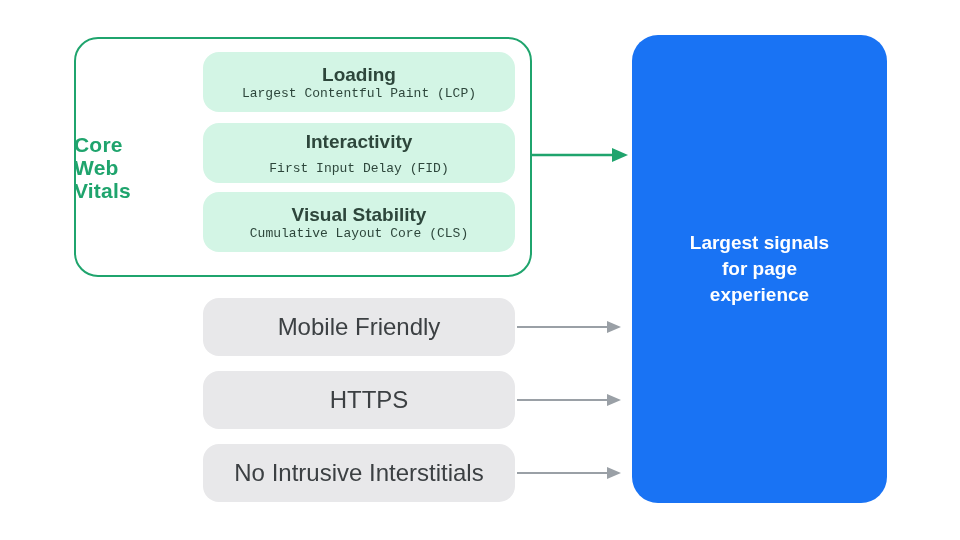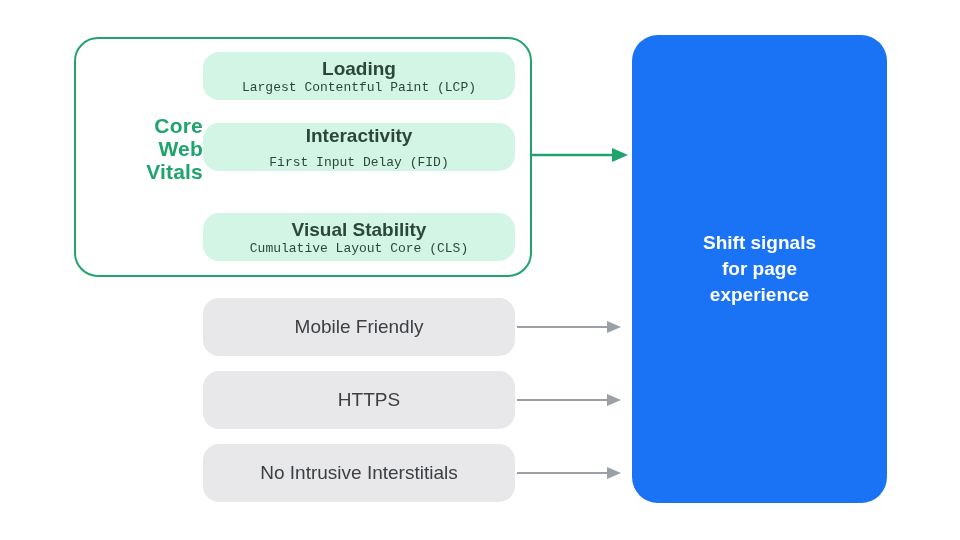--- a/index.html
+++ b/index.html
@@ -24,52 +24,52 @@
 
   
   .cwv-container{
     position:absolute;left:74px;top:37px;width:458px;height:240px;
     border:2px solid var(--green);
     border-radius:24px;
     box-sizing:border-box;
     background:#ffffff;
   }
   .cwv-label{
-    position:absolute;left:74px;top:114px;width:129px;
-    text-align:right;
+    position:absolute;left:74px;top:133px;width:129px;
+    text-align:left;
     color:var(--green);
     font-size:21px;font-weight:700;line-height:23px;
     letter-spacing:0.2px;
   }
 
   
   .pill{
     position:absolute;left:203px;width:312px;
     border-radius:16px;
     display:flex;flex-direction:column;align-items:center;justify-content:center;
     box-sizing:border-box;
     text-align:center;
   }
-  .pill.green{background:var(--green-fill);height:48px;}
+  .pill.green{background:var(--green-fill);height:60px;}
   .pill.gray{background:var(--gray-fill);height:58px;}
   .pill-title{
     color:var(--green-text-dark);
     font-size:19px;font-weight:700;line-height:23px;
   }
   .pill-sub{
     color:var(--green-text-dark);
     font-size:13px;font-weight:400;line-height:16px;font-family:Liberation Mono, monospace;
   }
   .pill-gray-label{
     color:var(--gray-text);
-    font-size:19px;font-weight:400;
+    font-size:24px;font-weight:400;
   }
   .pos-loading{top:52px;}
   .pos-interactivity{top:123px;gap:8px;}
-  .pos-visual-stability{top:213px;}
+  .pos-visual-stability{top:192px;}
   .pos-mobile-friendly{top:298px;}
   .pos-https{top:371px;padding-left:20px;}
   .pos-interstitials{top:444px;}
 
   
   .result-box{
     position:absolute;left:632px;top:35px;width:255px;height:468px;
     background:var(--blue);
     border-radius:26px;
     display:flex;align-items:center;justify-content:center;
@@ -118,21 +118,21 @@
 
   <div class="pill gray pos-https">
     <div class="pill-gray-label">HTTPS</div>
   </div>
 
   <div class="pill gray pos-interstitials">
     <div class="pill-gray-label">No Intrusive Interstitials</div>
   </div>
 
   <div class="result-box">
-    <div class="result-label multiline">Shift signals
+    <div class="result-label multiline">Largest signals
 for page
 experience</div>
   </div>
 
   <svg class="arrows" viewBox="0 0 960 540">
     <g>
       <line x1="532" y1="155" x2="613" y2="155" stroke="var(--green)" stroke-width="2.5"></line>
       <polygon points="612,148 628,155 612,162" fill="var(--green)"></polygon>
     </g>
     <g>

